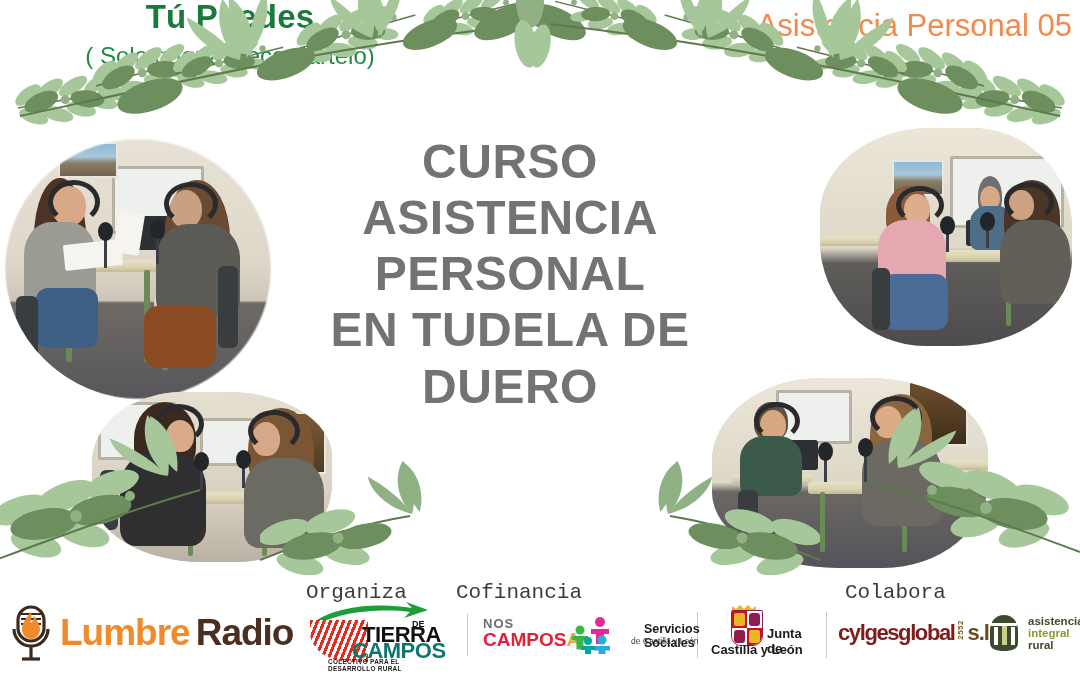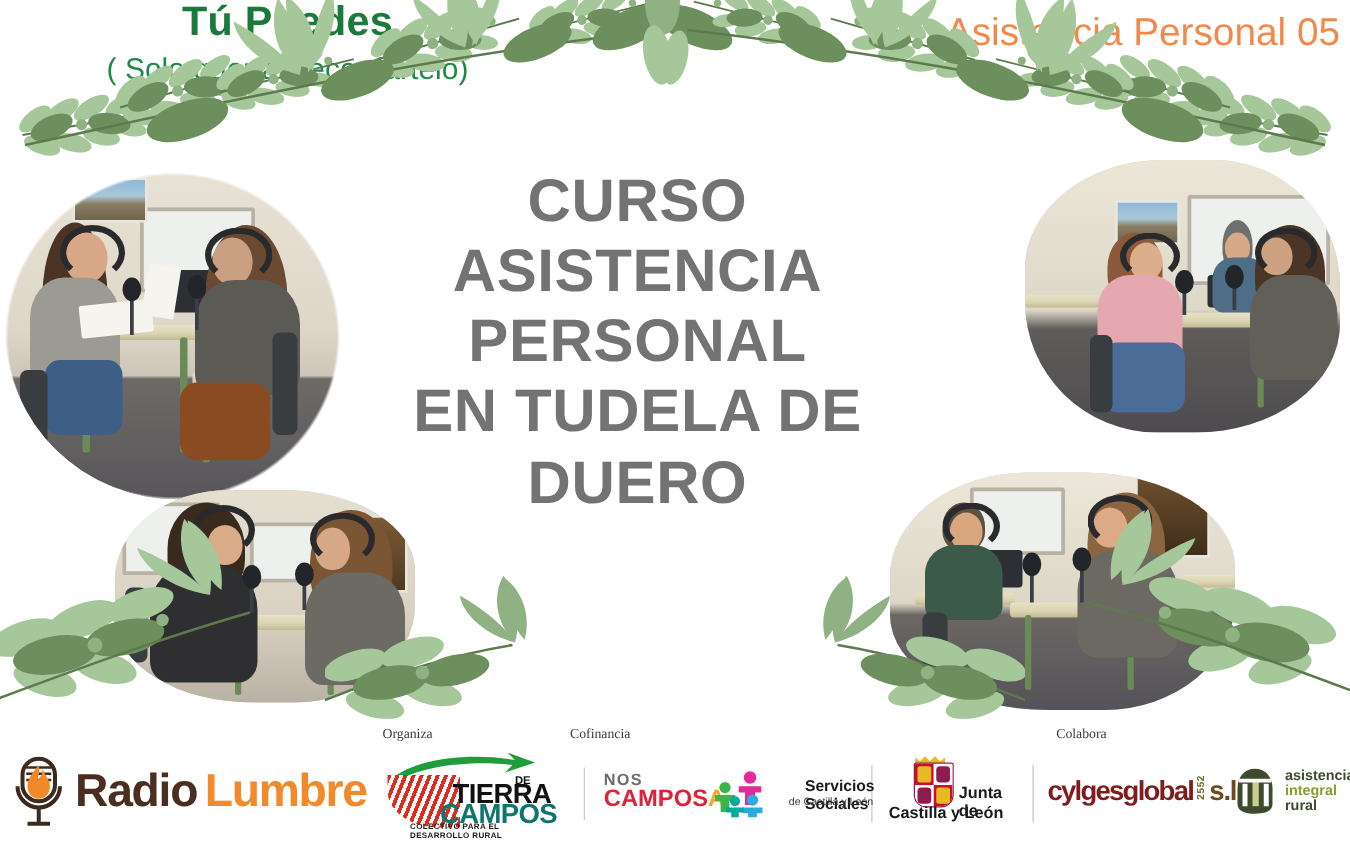--- a/index.html
+++ b/index.html
@@ -63,21 +63,21 @@
 
   
   .foliage{position:absolute;pointer-events:none;}
   .fo-top{left:0;top:-10px;width:1080px;height:190px;z-index:30;}
   .fo-mid-l{left:-20px;top:300px;width:420px;height:300px;z-index:31;}
   .fo-mid-r{left:640px;top:320px;width:460px;height:280px;z-index:31;}
   .fo-bot{left:260px;top:440px;width:560px;height:150px;z-index:32;}
 
   
   .footer{position:absolute;left:0;bottom:0;width:1080px;height:100px;background:#ffffff;z-index:50;}
-  .f-label{position:absolute;font-size:11px;color:#3b3b3b;font-family:Liberation Serif, serif;}
+  .f-label{position:absolute;font-size:21px;color:#3b3b3b;font-family:Liberation Mono, monospace;}
   .lbl-organiza{left:306px;top:581px;}
   .lbl-cofinancia{left:456px;top:581px;}
   .lbl-colabora{left:845px;top:581px;}
   .divider{position:absolute;width:1px;background:#c9c9c9;}
 
   
   .radiolumbre{position:absolute;left:8px;top:605px;height:56px;display:flex;align-items:center;gap:6px;}
   .rl-text{font-size:37px;font-weight:bold;font-family:"Liberation Sans",sans-serif;letter-spacing:-1px;}
   .rl-radio{color:#4a2f20;}
   .rl-lumbre{color:#f08a2a;}
@@ -496,22 +496,22 @@
     <svg width="46" height="56" viewBox="0 0 46 56">
       <rect x="10" y="2" width="26" height="34" rx="13" fill="none" stroke="#3b2a1d" stroke-width="3.2"></rect>
       <path d="M6,24 a17,17 0 0 0 34,0" fill="none" stroke="#3b2a1d" stroke-width="3.2"></path>
       <line x1="23" y1="41" x2="23" y2="54" stroke="#3b2a1d" stroke-width="3.2"></line>
       <line x1="14" y1="54" x2="32" y2="54" stroke="#3b2a1d" stroke-width="3.2"></line>
       <line x1="13" y1="9" x2="33" y2="9" stroke="#3b2a1d" stroke-width="2"></line>
       <line x1="13" y1="14" x2="33" y2="14" stroke="#3b2a1d" stroke-width="2"></line>
       <line x1="13" y1="19" x2="33" y2="19" stroke="#3b2a1d" stroke-width="2"></line>
       <path d="M23,7 C17,14 14,19 14,24 C14,30 18,34 23,34 C28,34 32,30 32,24 C32,19 28,15 26,10 C26,15 24,17 22,19 C23,15 24,11 23,7 Z" fill="#f08a2a"></path>
     </svg>
-    <span class="rl-text rl-radio">Radio</span>
-      <span class="rl-text rl-lumbre">Lumbre</span>
+    <span class="rl-text rl-lumbre">Lumbre</span>
+      <span class="rl-text rl-radio">Radio</span>
   </div>
 
   <div class="tdc" style="z-index:52;">
     <svg class="tdc-arrow" viewBox="0 0 120 26">
       <path d="M4,22 C24,4 70,0 104,6 L98,0 L120,8 L96,16 L102,10 C72,6 28,10 8,24 Z" fill="#1f9d3a"></path>
     </svg>
     <div class="tdc-field"></div>
     <div class="tdc-t1">TIERRA</div>
     <div class="tdc-de">DE</div>
     <div class="tdc-t2">CAMPOS</div>

